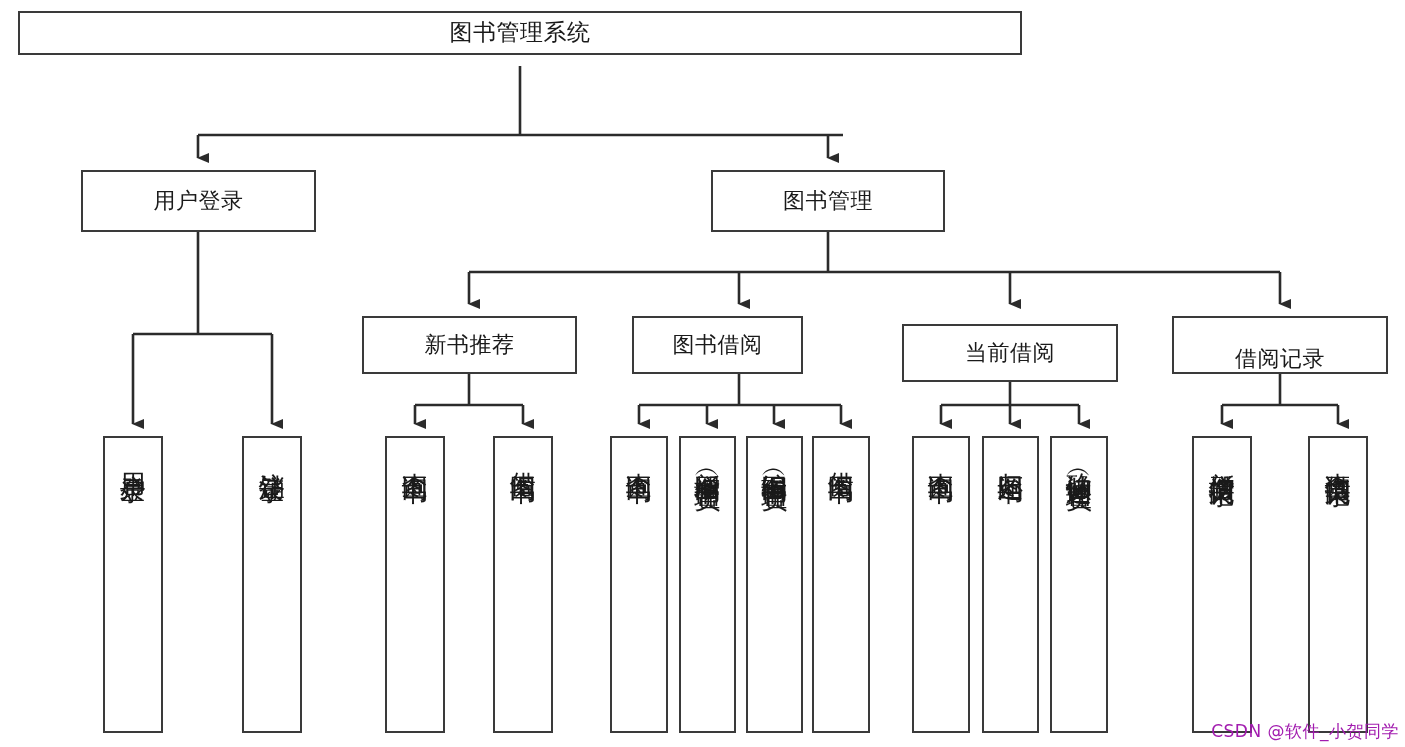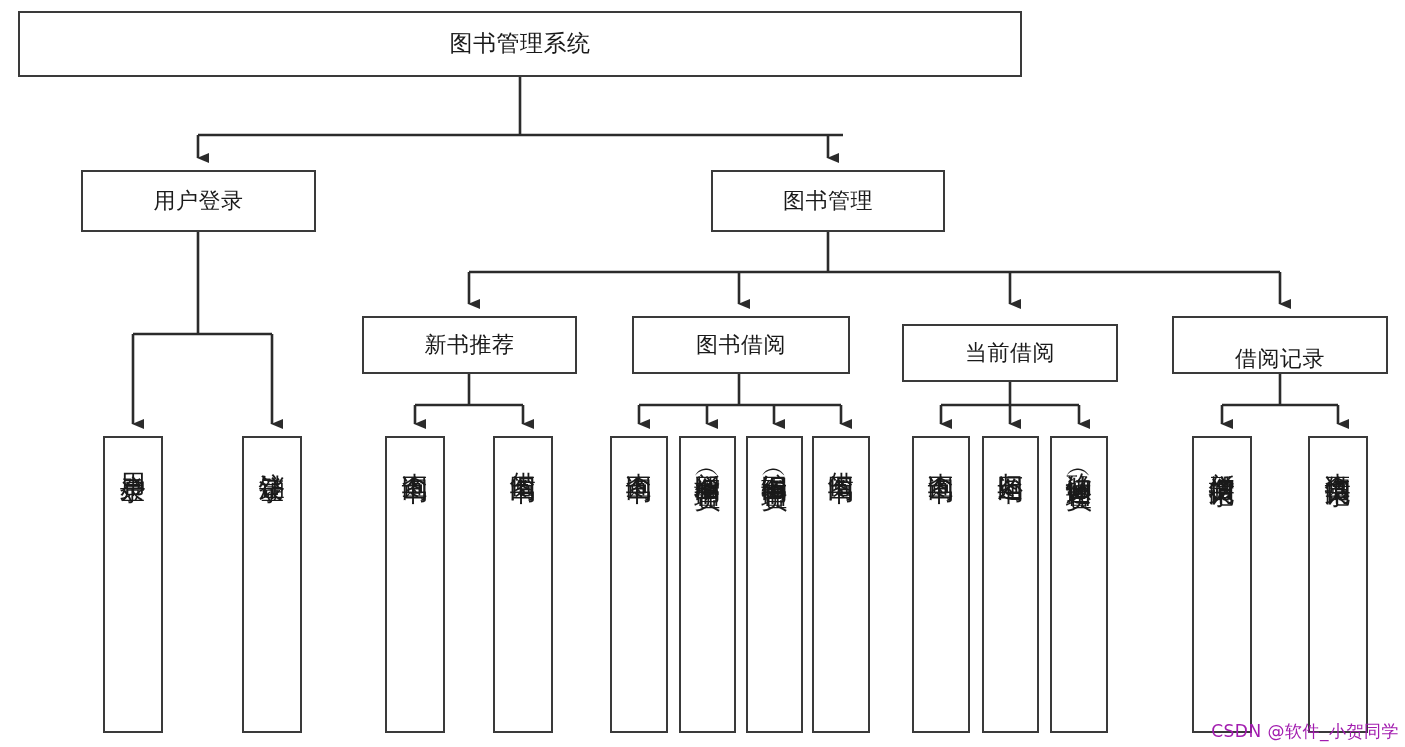--- a/index.html
+++ b/index.html
@@ -104,35 +104,35 @@
       <path d="M1010,405 L1010,424" marker-end="url(#arw)"></path>
       <path d="M1079,405 L1079,424" marker-end="url(#arw)"></path>
 
       <path d="M1280,374 L1280,405"></path>
       <path d="M1222,405 L1338,405"></path>
       <path d="M1222,405 L1222,424" marker-end="url(#arw)"></path>
       <path d="M1338,405 L1338,424" marker-end="url(#arw)"></path>
     </g>
   </svg>
 
-  <div class="node horiz" id="root-node" style="left:18px;top:11px;width:1004px;height:66px;">
+  <div class="node horiz" id="root-node" style="left:18px;top:11px;width:1004px;height:44px;">
     <span class="lbl">图书管理系统</span>
   </div>
 
   <div class="node horiz" style="left:81px;top:170px;width:235px;height:62px;">
     <span class="lbl">用户登录</span>
   </div>
   <div class="node horiz" style="left:711px;top:170px;width:234px;height:62px;">
     <span class="lbl">图书管理</span>
   </div>
 
   <div class="node horiz" style="left:362px;top:316px;width:215px;height:58px;">
     <span class="lbl">新书推荐</span>
   </div>
-  <div class="node horiz" style="left:632px;top:316px;width:218px;height:58px;">
+  <div class="node horiz" style="left:632px;top:316px;width:171px;height:58px;">
     <span class="lbl">图书借阅</span>
   </div>
   <div class="node horiz" style="left:902px;top:324px;width:216px;height:58px;">
     <span class="lbl">当前借阅</span>
   </div>
   <div class="node horiz" style="left:1172px;top:316px;width:216px;height:58px;align-items:flex-end;">
     <span class="lbl">借阅记录</span>
   </div>
 
   <div class="node vert" style="left:103px;top:436px;width:60px;height:297px;">

